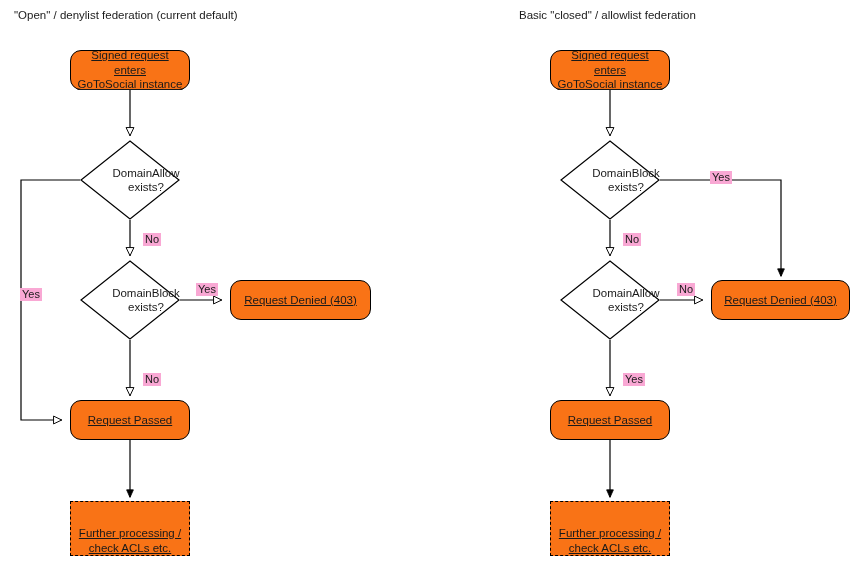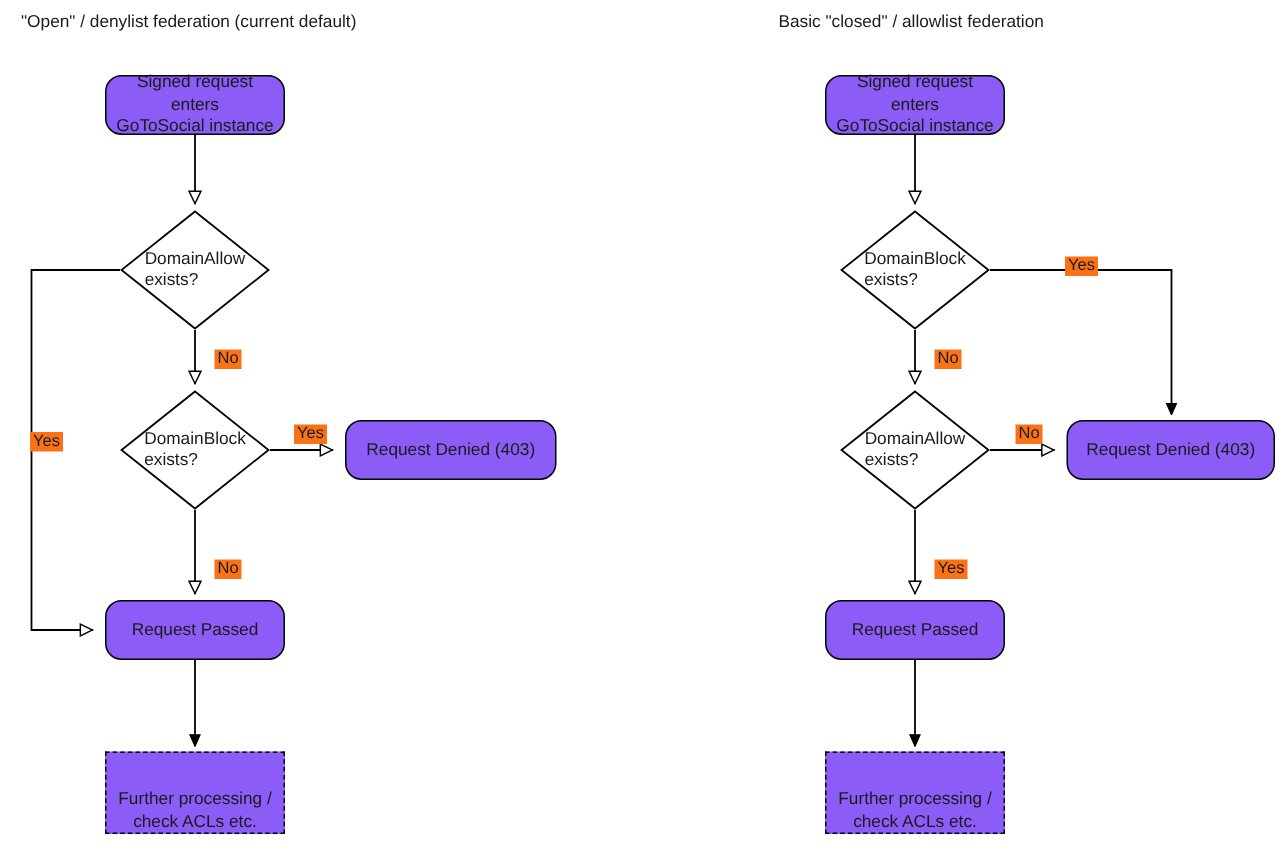--- a/index.html
+++ b/index.html
@@ -37,21 +37,22 @@
   .node {
     position: absolute;
     box-sizing: border-box;
     display: flex;
     align-items: center;
     justify-content: center;
     text-align: center;
     font-size: 11.5px;
     line-height: 14.5px;
     color: #1a1a1a;
-    background: #8b5cf6;
+    background: #f97316;
+    text-decoration: underline;
   }
   .node.rounded {
     border: 1.2px solid #000000;
     border-radius: 11px;
   }
   .node.dashed {
     border: 1.4px dashed #000000;
     border-radius: 0;
     align-items: flex-end;
   }
@@ -64,39 +65,39 @@
   }
   .diamond .shape {
     position: absolute;
     left: 0;
     top: 0;
     width: 100%;
     height: 100%;
   }
   .diamond .label {
     position: absolute;
-    left: 0;
+    left: 16px;
     top: 0;
     width: 100%;
     height: 100%;
     display: flex;
     align-items: center;
     justify-content: center;
-    text-align: left;
+    text-align: center;
     font-size: 11.5px;
     line-height: 14.5px;
     color: #1a1a1a;
     white-space: pre-line;
   }
   .edge-label {
     position: absolute;
     font-size: 11px;
     line-height: 13px;
     color: #1a1a1a;
-    background: #f97316;
+    background: #f9a8d4;
     padding: 0 2px;
     white-space: nowrap;
   }
 </style>
 </head>
 <body>
 
 <div id="canvas">
 
   <svg id="wires" viewBox="0 0 851 561" xmlns="http://www.w3.org/2000/svg">

